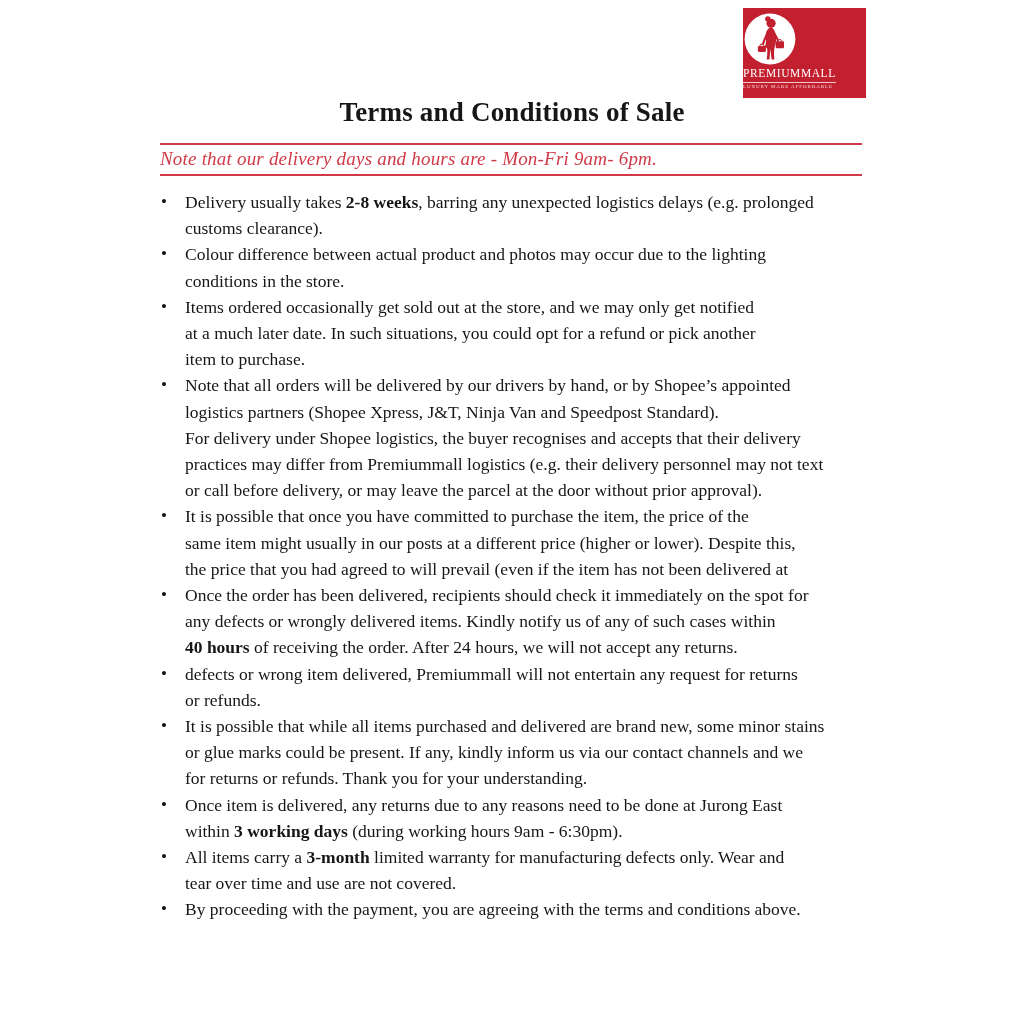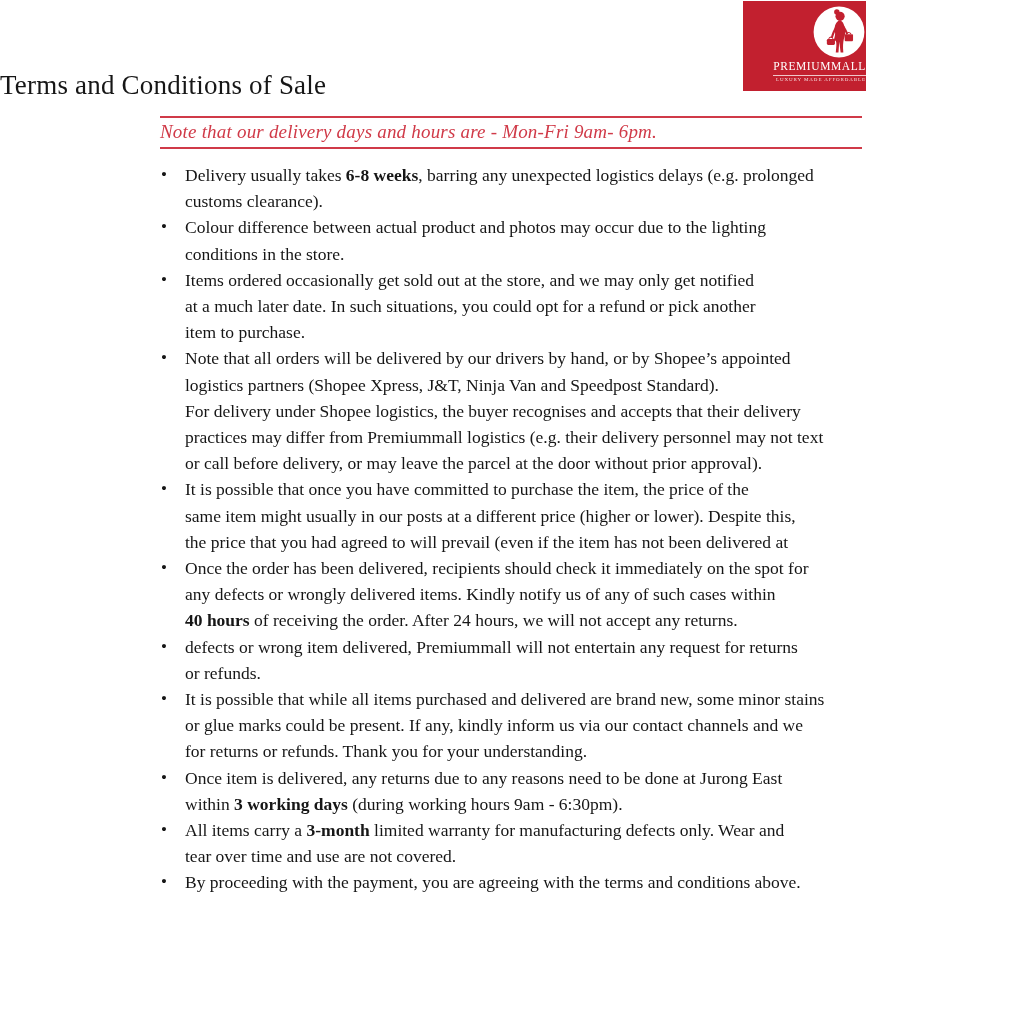--- a/index.html
+++ b/index.html
@@ -7,42 +7,43 @@
     width: 1024px; height: 1024px;
     background: #ffffff;
     font-family: "Liberation Serif", "DejaVu Serif", serif;
     color: #161616;
     overflow: hidden;
   }
   .page { position: relative; width: 1024px; height: 1024px; background: #fff; }
 
   
   .logo {
-    position: absolute; top: 1px; left: 743px;
+    position: absolute; top: 8px; left: 743px;
     width: 123px; height: 90px;
     background: var(--logo-red, #c2202f);
-    display: flex; flex-direction: column; align-items: flex-end;
+    display: flex; flex-direction: column; align-items: flex-start;
     padding-top: 4px; box-sizing: border-box;
   }
   .logo-circle { width: 54px; height: 54px; }
   .logo-brand {
     color: #fff; font-size: 11.5px; letter-spacing: 0.6px;
     margin-top: 2px; line-height: 1; white-space: nowrap;
     border-bottom: 0.5px solid rgba(255,255,255,0.75);
     padding-bottom: 2px;
   }
   .logo-tagline {
     color: rgba(255,255,255,0.85); font-size: 5px; letter-spacing: 0.9px;
     margin-top: 1.5px; line-height: 1; white-space: nowrap;
   }
 
   
   .title {
-    margin: 0; padding-top: 68px;
-    font-size: 27px; font-weight: normal;
+    margin: 0; padding-top: 95px;
+    text-align: center;
+    font-size: 27px; font-weight: bold;
     line-height: 34px; letter-spacing: 0.2px;
   }
 
   
   .note-bar {
     margin: 14px 162px 0 160px;
     border-top: 2px solid var(--accent-red, #d03a48);
     border-bottom: 2px solid var(--accent-red, #d03a48);
     padding: 3px 0 5px 0;
   }
@@ -113,21 +114,21 @@
 
   <h1 class="title">Terms and Conditions of Sale</h1>
 
   <div class="note-bar">
     <span class="note-text">Note that our delivery days and hours are - Mon-Fri 9am- 6pm.</span>
   </div>
 
   <ul class="terms">
       <li class="bullet-item">
         <span class="marker">•</span>
-        <div class="bullet-line"><span>Delivery usually takes </span><span class="bold">6-8 weeks</span><span>, barring any unexpected logistics delays (e.g. prolonged</span></div>
+        <div class="bullet-line"><span>Delivery usually takes </span><span class="bold">2-8 weeks</span><span>, barring any unexpected logistics delays (e.g. prolonged</span></div>
         <div class="bullet-line"><span>customs clearance).</span></div>
       </li>
       <li class="bullet-item">
         <span class="marker">•</span>
         <div class="bullet-line"><span>Colour difference between actual product and photos may occur due to the lighting</span></div>
         <div class="bullet-line"><span>conditions in the store.</span></div>
       </li>
       <li class="bullet-item">
         <span class="marker">•</span>
         <div class="bullet-line"><span>Items ordered occasionally get sold out at the store, and we may only get notified</span></div>

